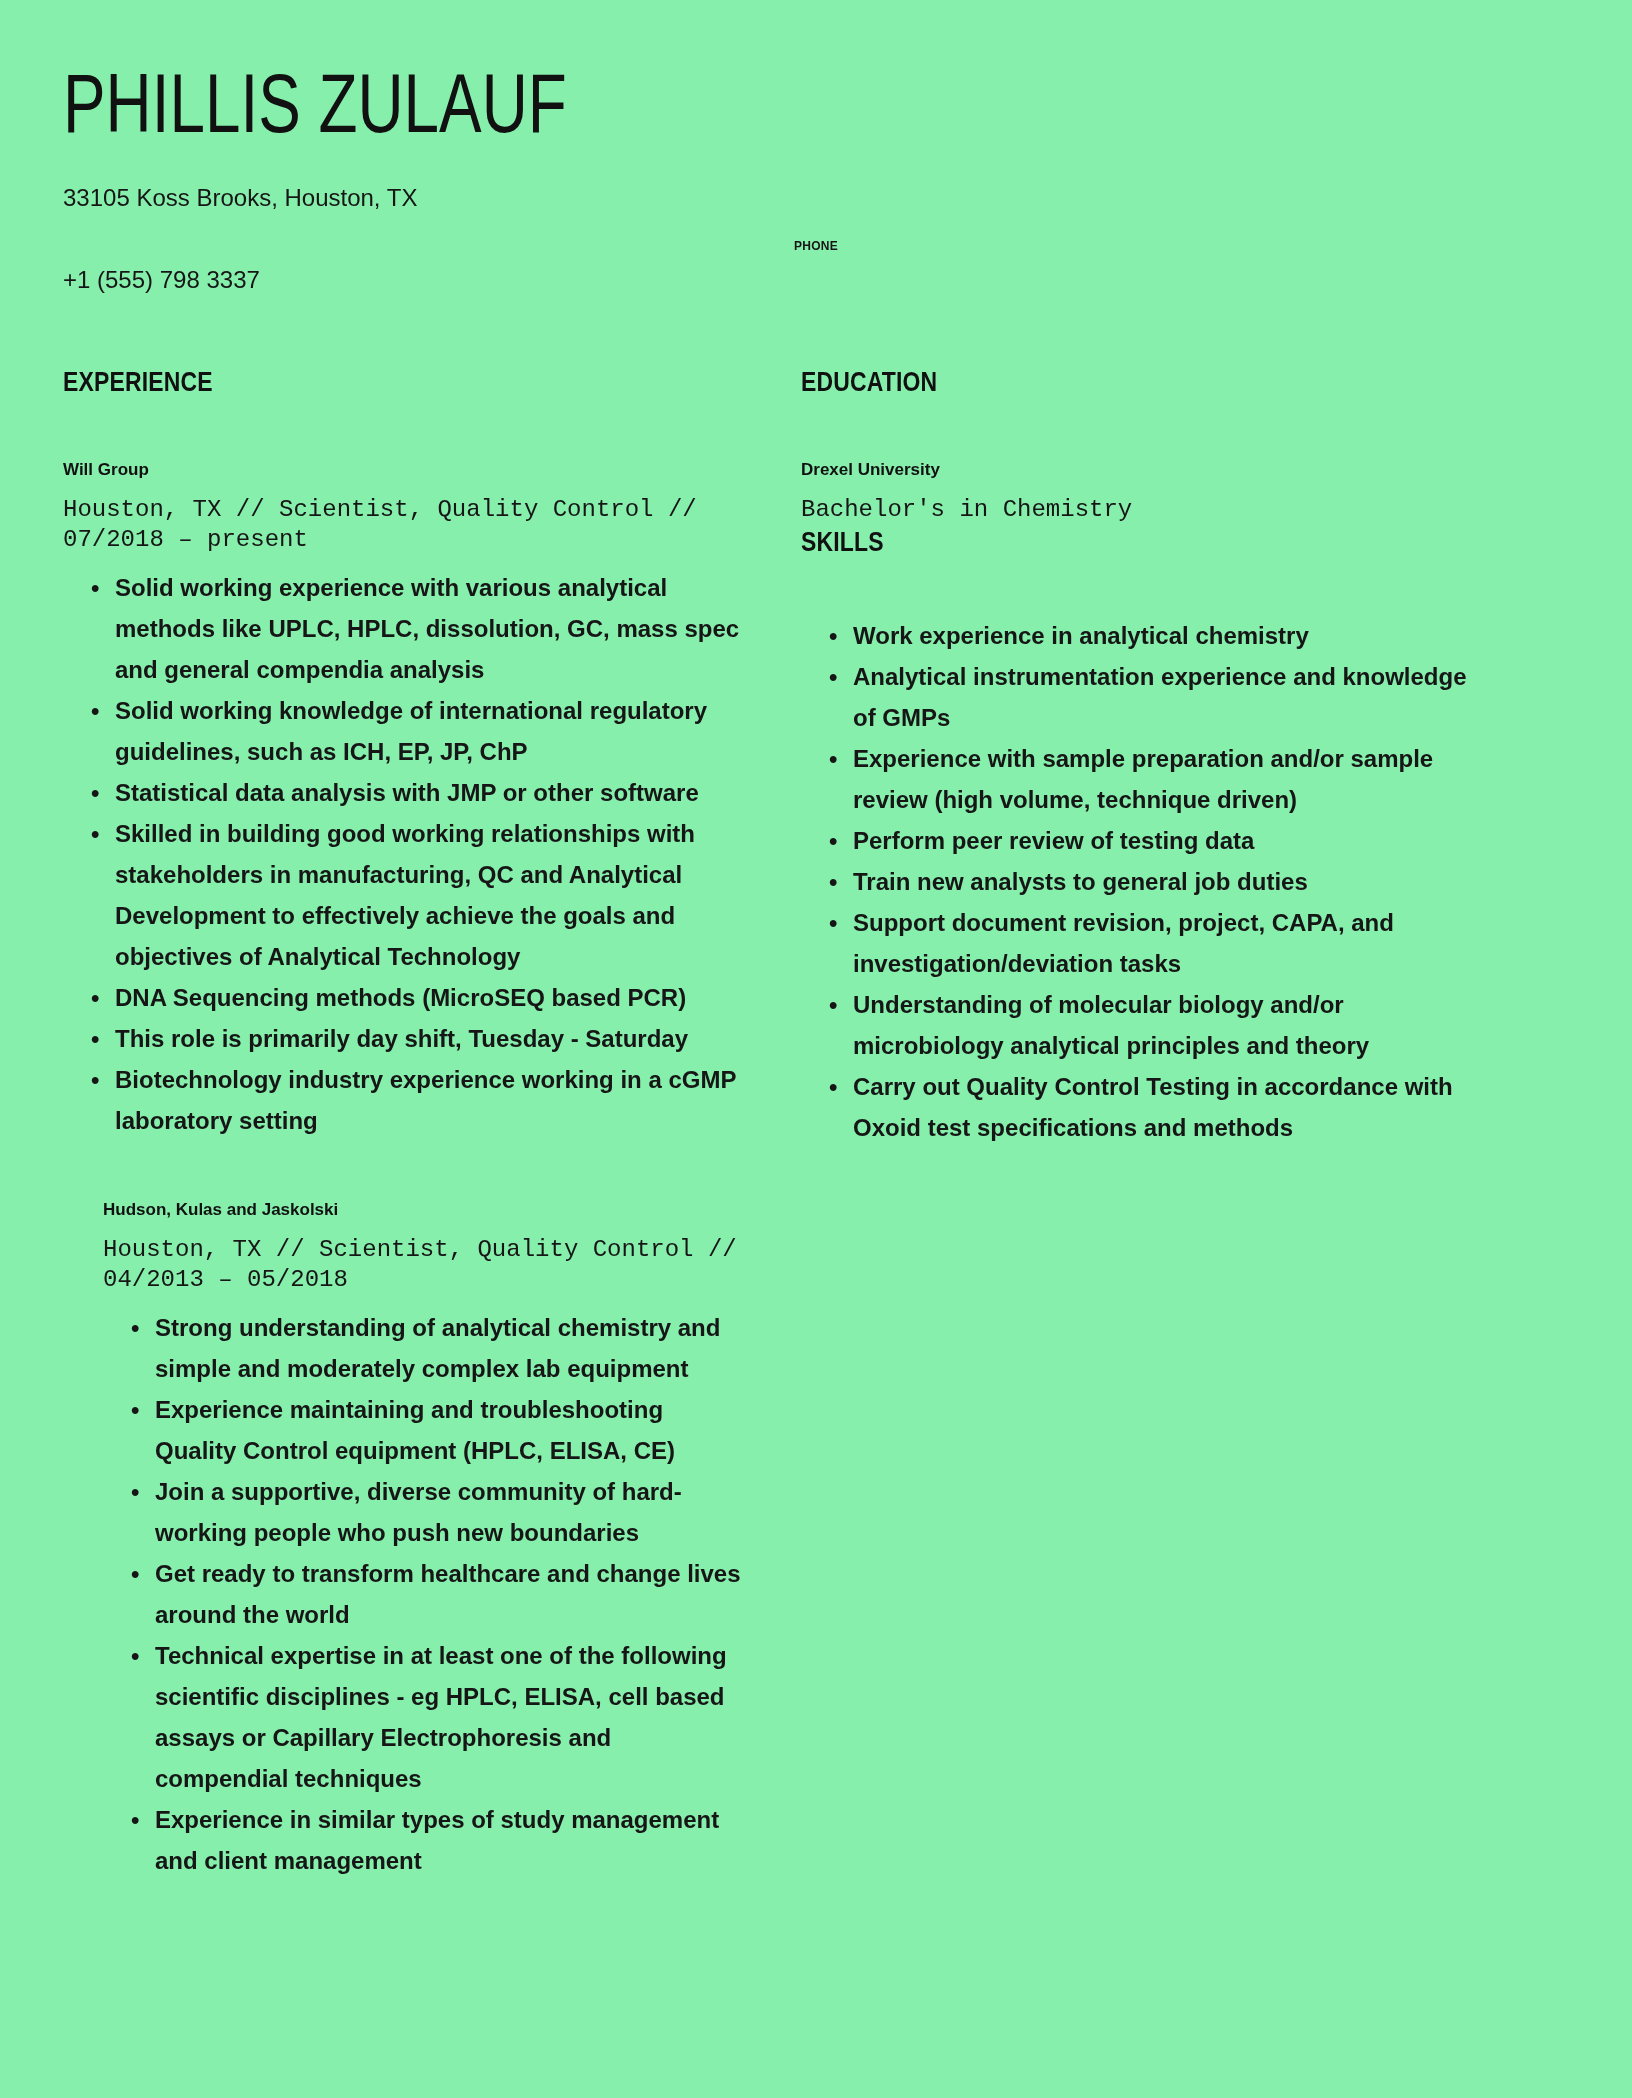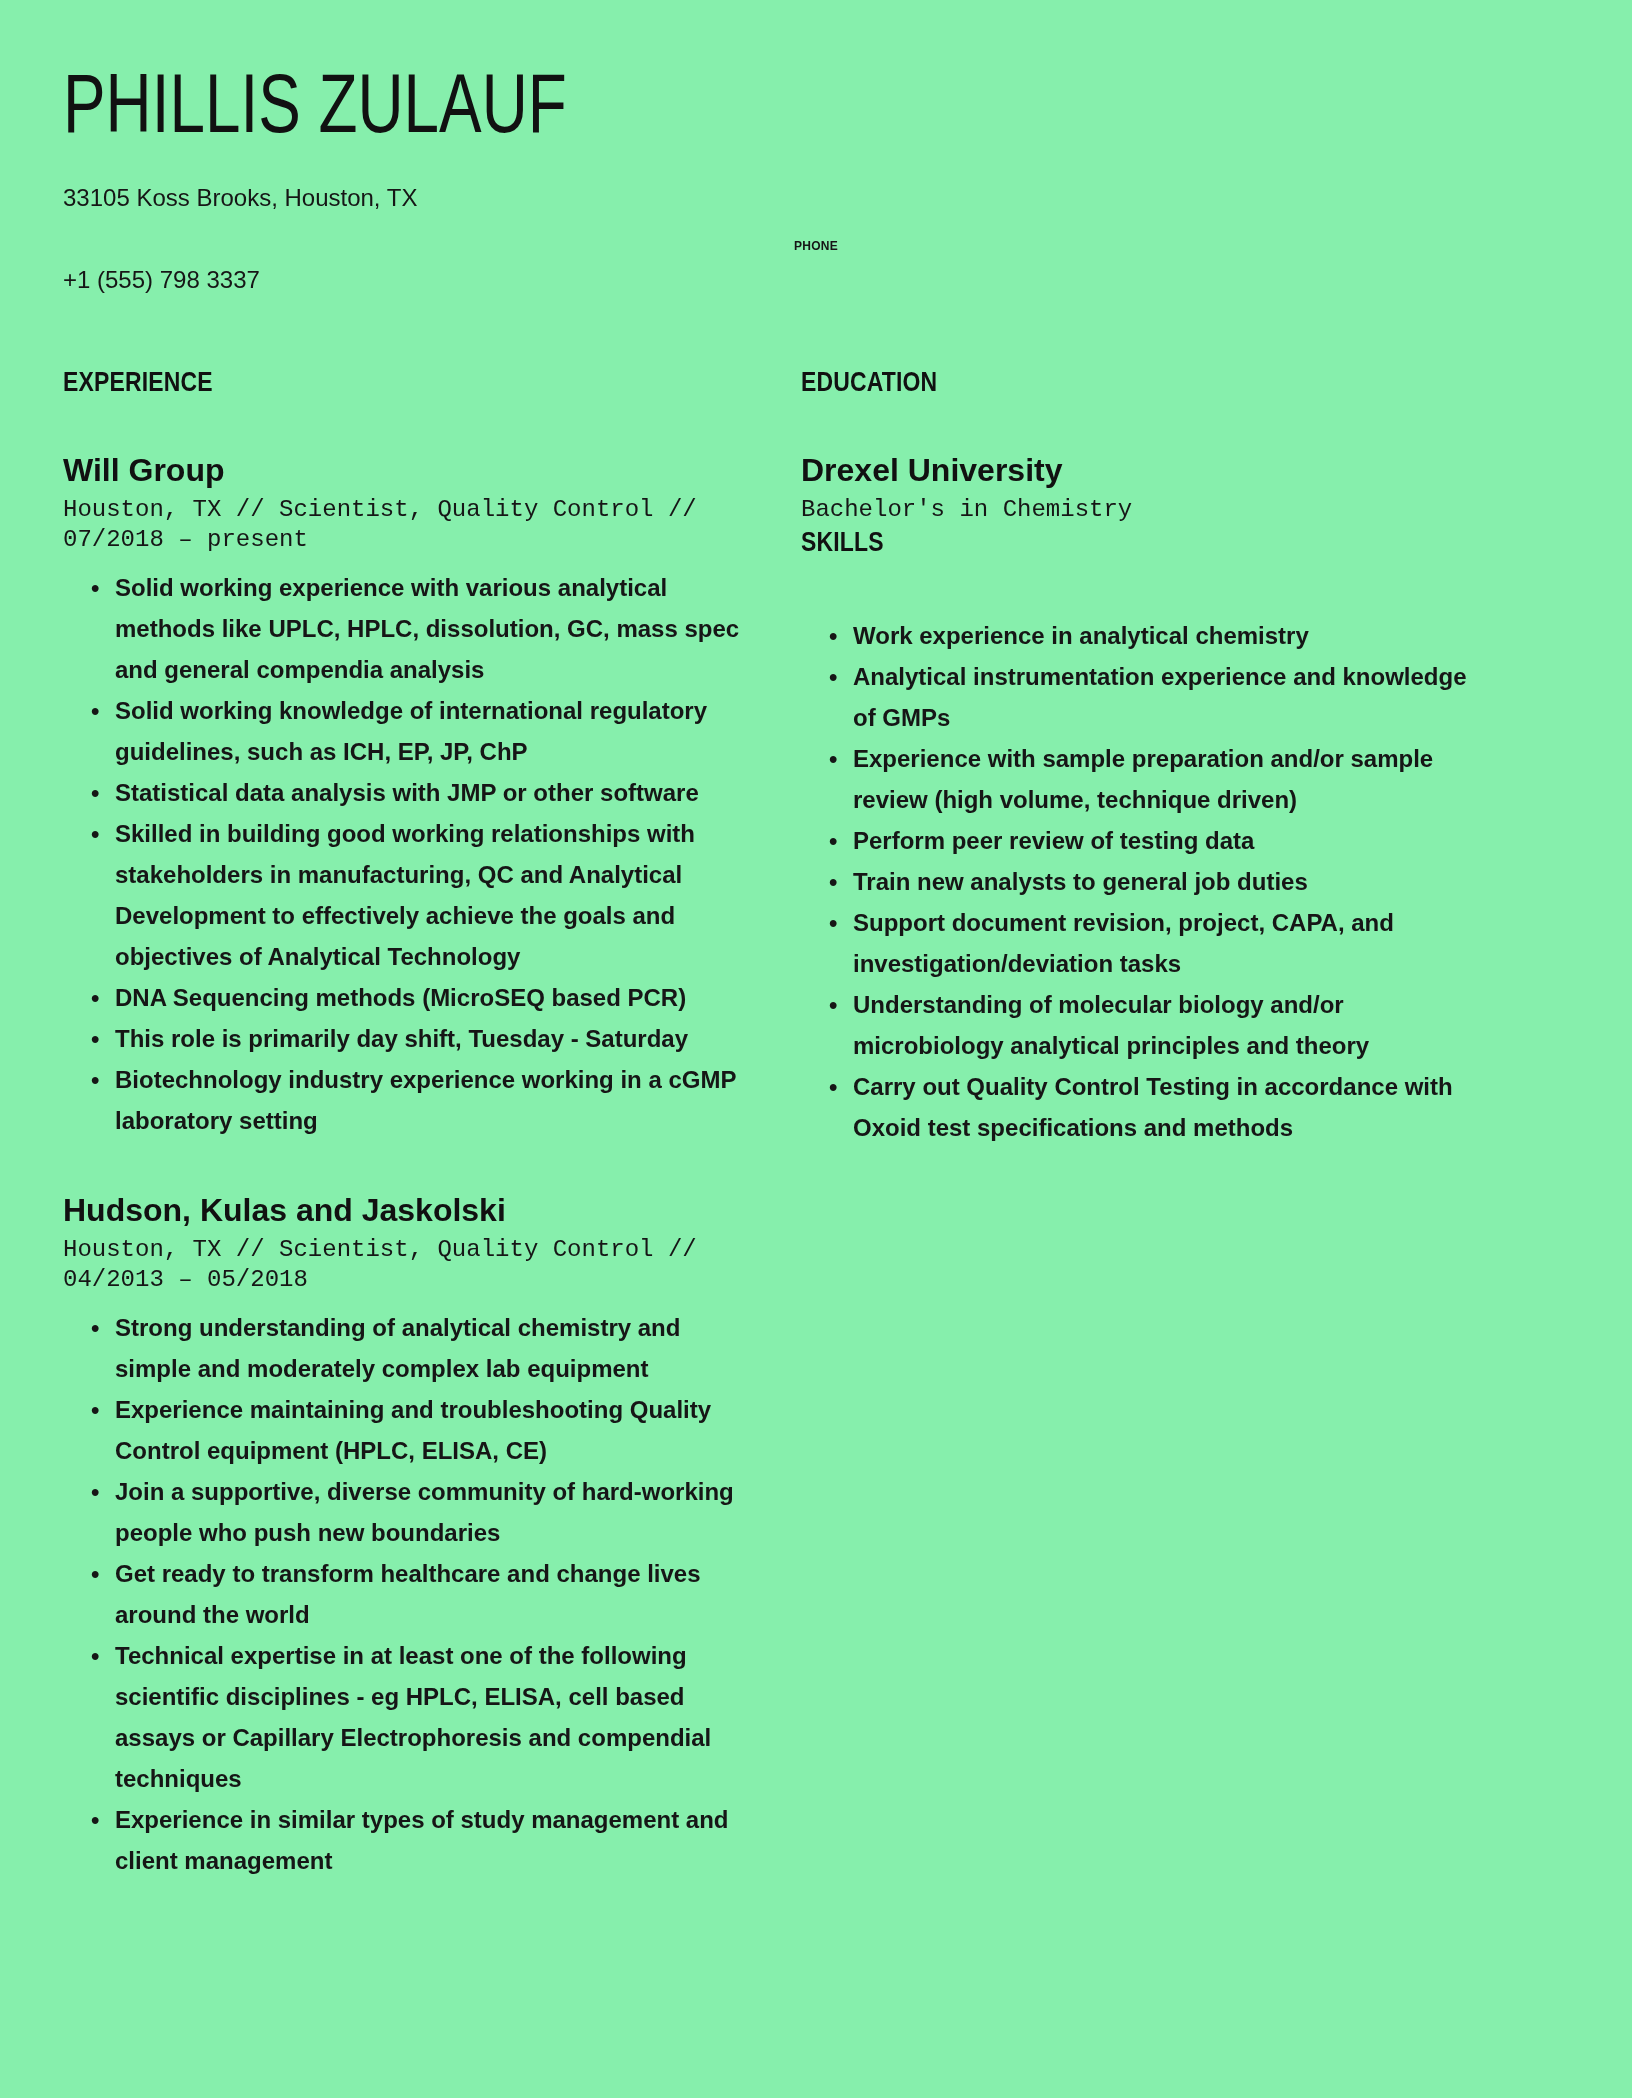--- a/index.html
+++ b/index.html
@@ -59,24 +59,24 @@
     font-weight: 700;
     line-height: 34px;
     letter-spacing: 0.2px;
     transform: scaleX(0.82);
     transform-origin: left center;
     white-space: nowrap;
     margin-bottom: 56px;
     color: #111111;
   }
 
-  .job + .job { margin-top: 54px; }
+  .job + .job { margin-top: 54px; margin-left: 40px; }
 
   .company, .school {
-    font-size: 32px;
+    font-size: 17px;
     font-weight: 700;
     line-height: 30px;
     margin-bottom: 10px;
     color: #111111;
   }
   .meta, .degree {
     font-size: 24px;
     line-height: 30px;
     margin-bottom: 12px;
     font-family: Liberation Mono, monospace;

